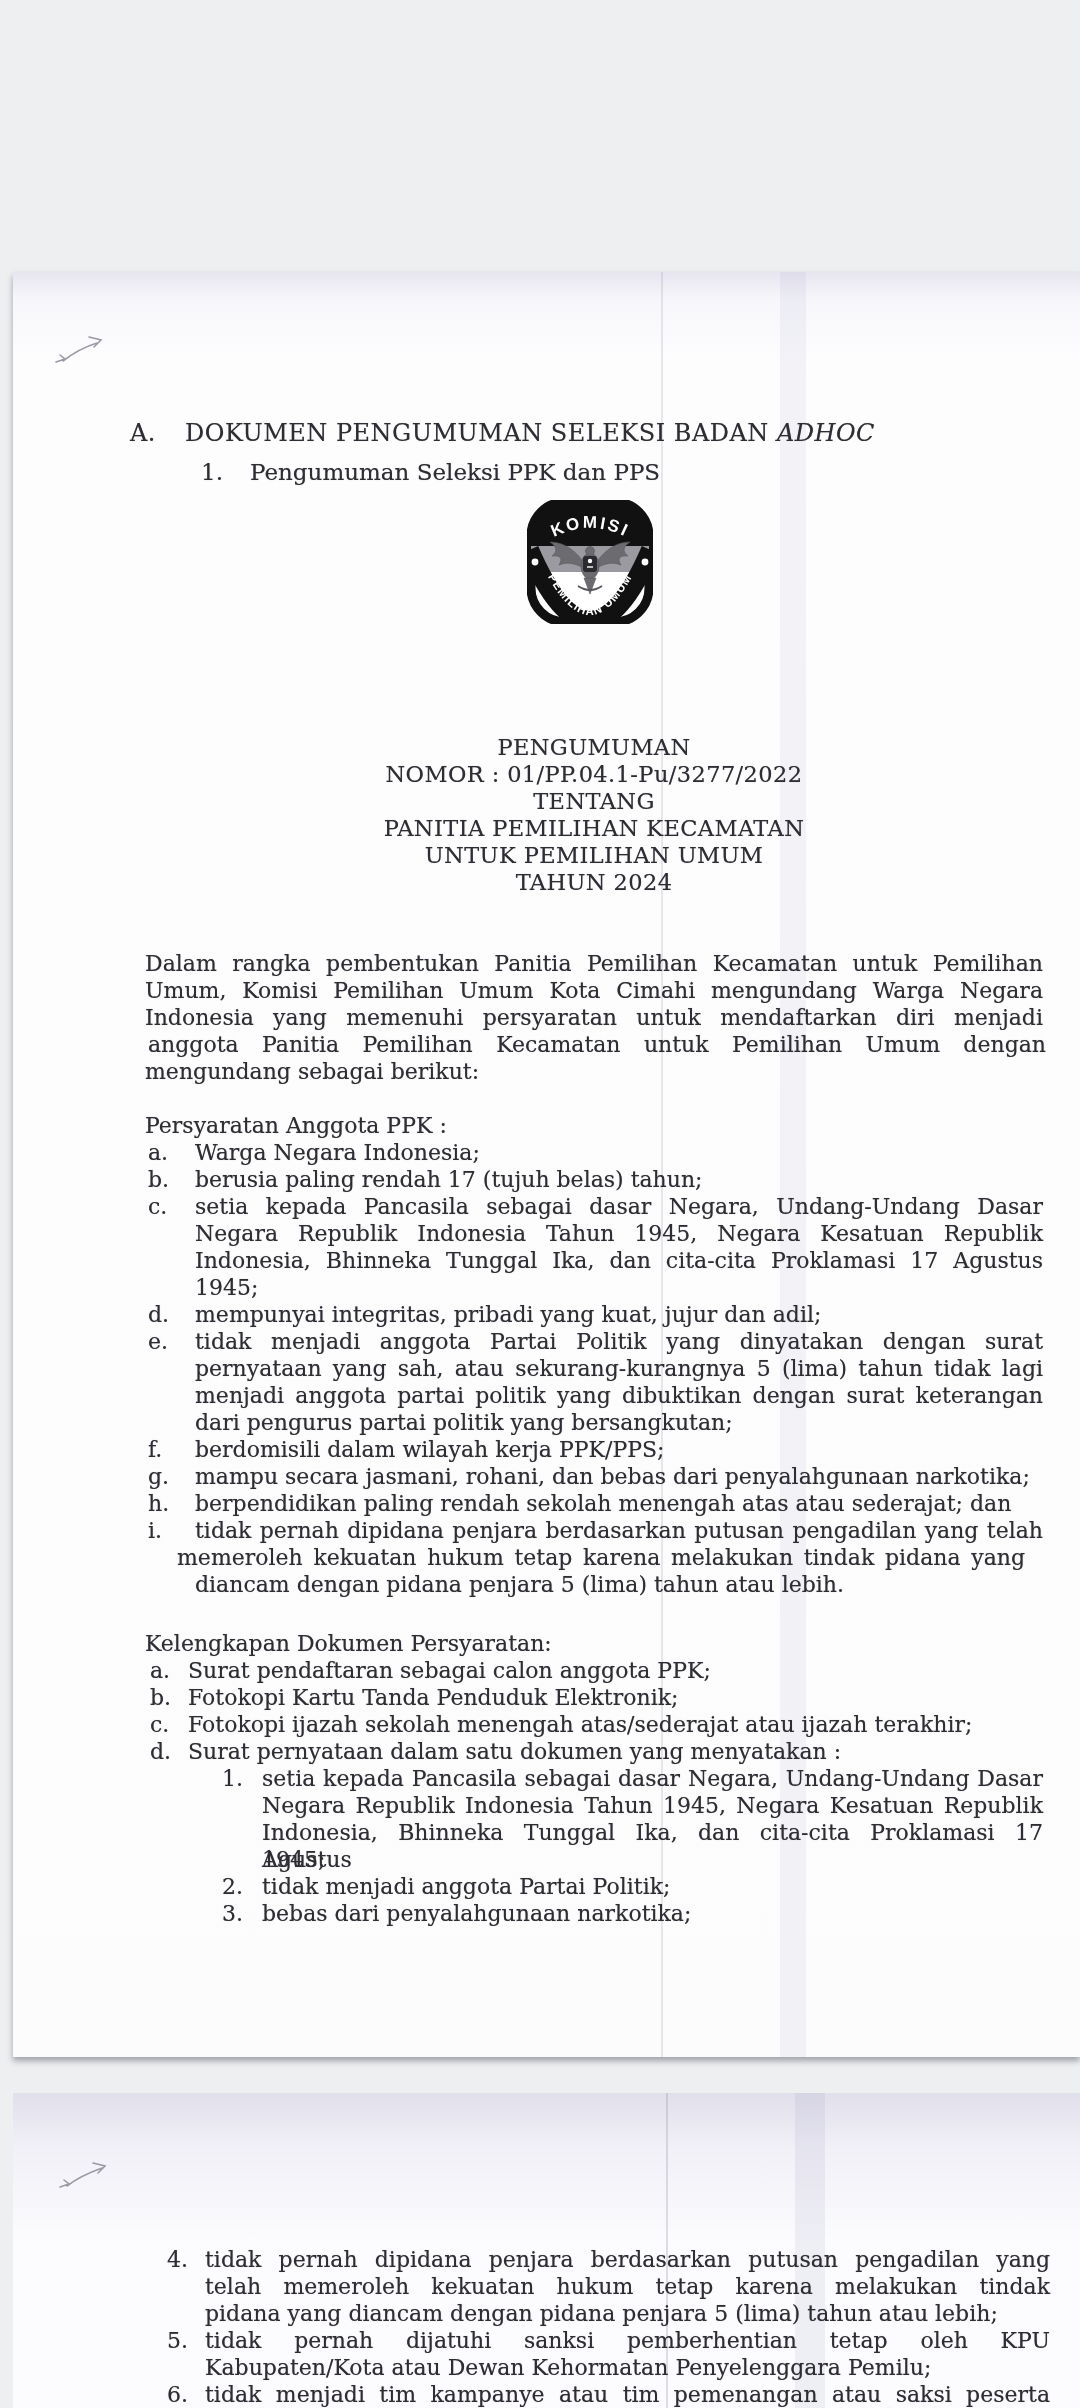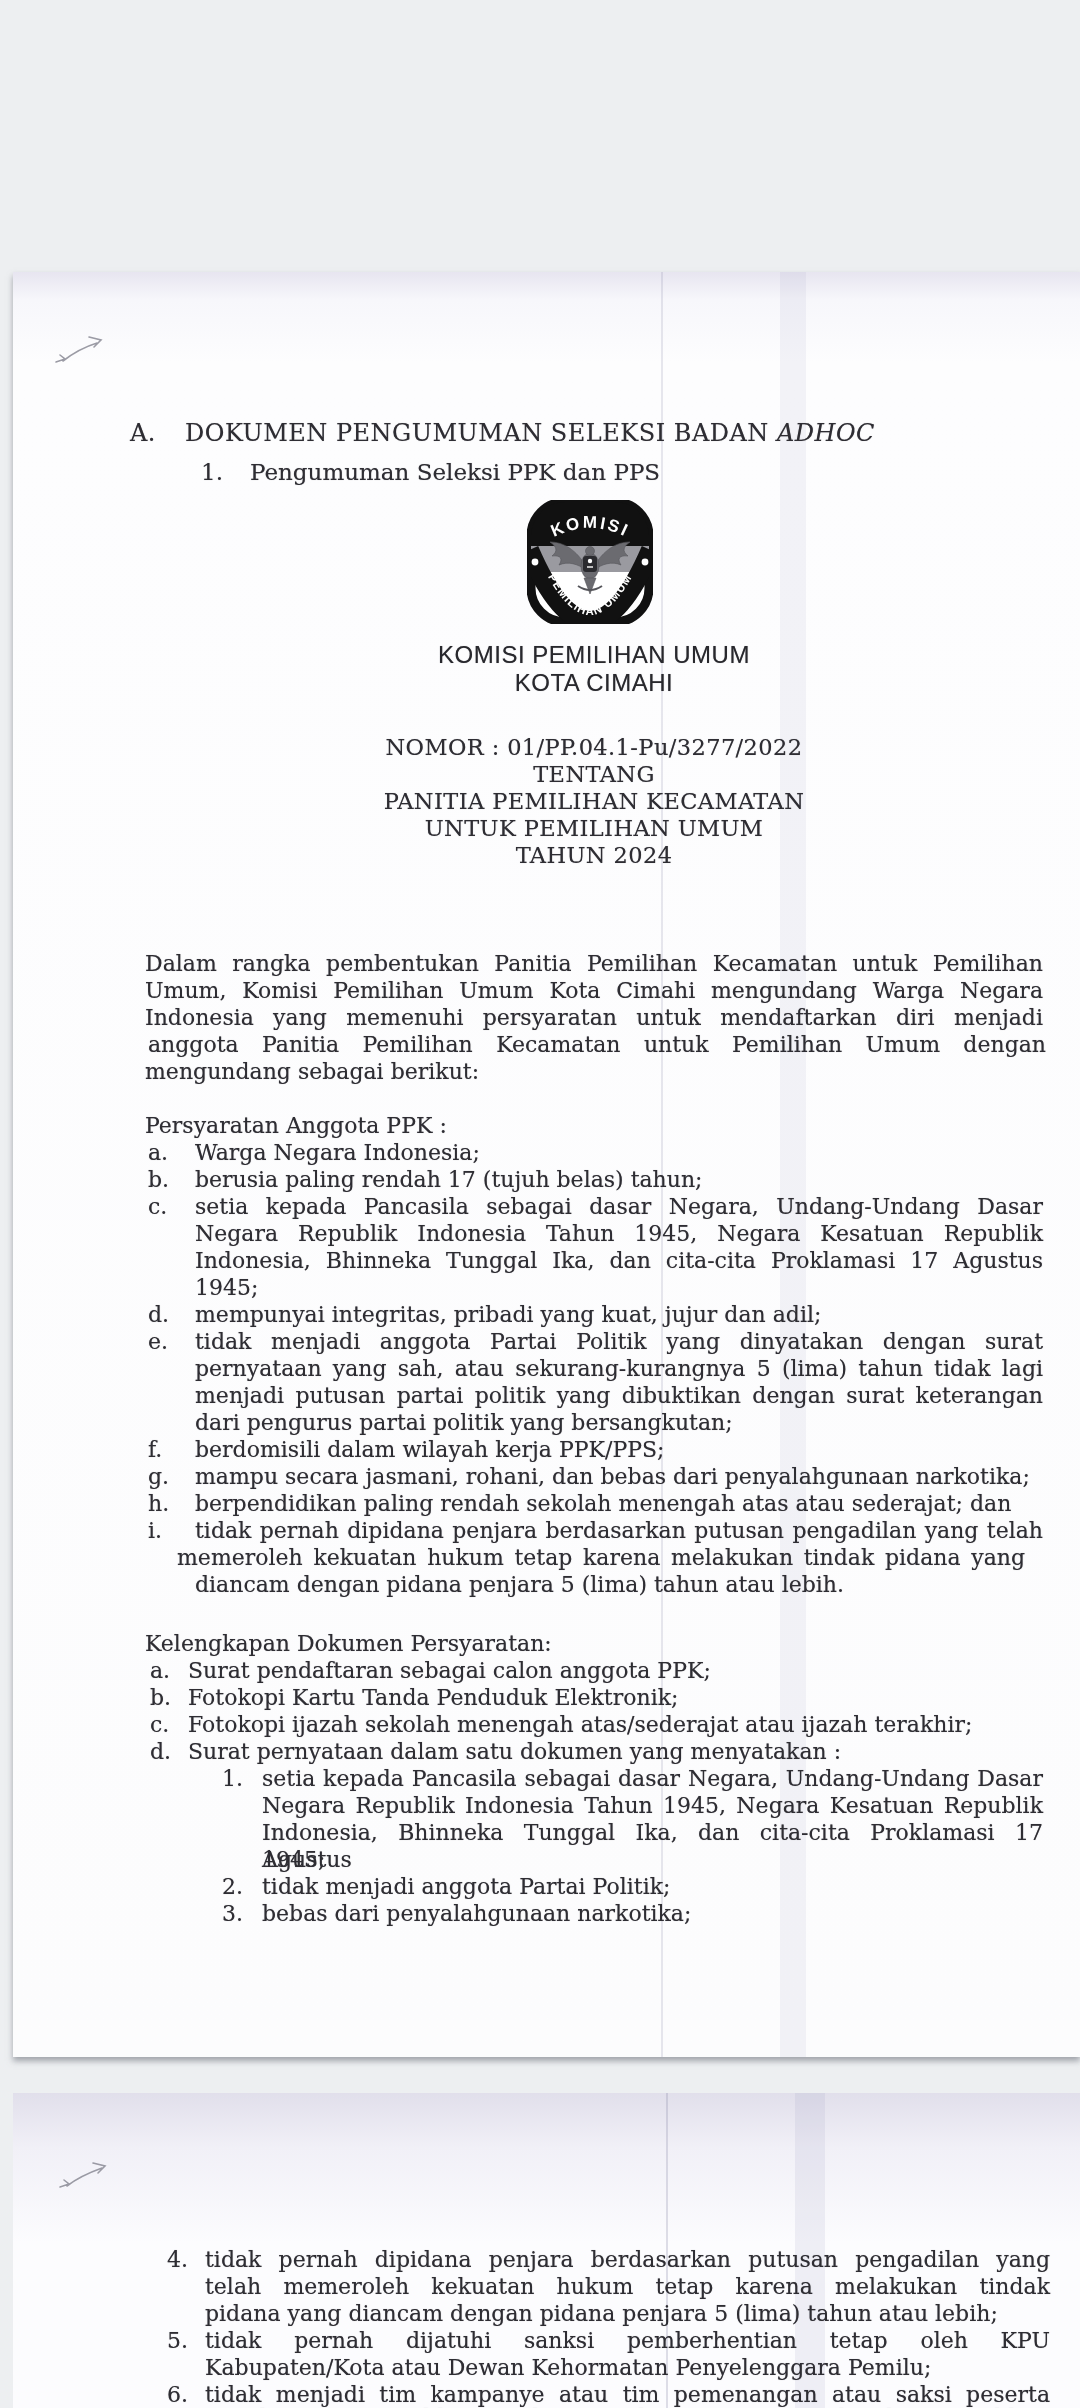--- a/index.html
+++ b/index.html
@@ -80,26 +80,23 @@
     <circle cx="8" cy="62" r="3.4" fill="#ffffff"></circle>
     <circle cx="118" cy="62" r="3.4" fill="#ffffff"></circle>
     <text font-family="Liberation Sans, sans-serif" font-size="17" font-weight="bold" fill="#ffffff" letter-spacing="2.5" text-anchor="middle">
       <textPath href="#arcTop" startOffset="50%">KOMISI</textPath>
     </text>
     <text font-family="Liberation Sans, sans-serif" font-size="11.5" font-weight="bold" fill="#ffffff" letter-spacing="1.2" text-anchor="middle">
       <textPath href="#arcBottom" startOffset="50%">PEMILIHAN UMUM</textPath>
     </text>
   </svg>
 
-  <div class="sans-head txt">
-    <div>KOMISI PEMILIHAN UMUM</div>
-    <div>KOTA CIMAHI</div>
-  </div>
 
   <div class="announce txt">
+    <div>PENGUMUMAN</div>
     <div>NOMOR : 01/PP.04.1-Pu/3277/2022</div>
     <div>TENTANG</div>
     <div>PANITIA PEMILIHAN KECAMATAN</div>
     <div>UNTUK PEMILIHAN UMUM</div>
     <div>TAHUN 2024</div>
   </div>
 
   <div id="lines-root">
       <div class="bl txt" style="top: 420px; left: 185px; width: 858px; font-size: 24px; letter-spacing: 0.5px;"><span>DOKUMEN PENGUMUMAN SELEKSI BADAN </span><i>ADHOC</i><span></span><span class="lb" style="left: -55px;">A.</span></div>
       <div class="bl txt" style="top: 459px; left: 250px; width: 720px; font-size: 23px;">Pengumuman Seleksi PPK dan PPS<span class="lb" style="left: -49px;">1.</span></div>
@@ -111,21 +108,21 @@
       <div class="bl txt" style="top: 1112px; left: 145px; width: 898px;">Persyaratan Anggota PPK :</div>
       <div class="bl txt" style="top: 1139px; left: 195px; width: 848px;">Warga Negara Indonesia;<span class="lb" style="left: -47px;">a.</span></div>
       <div class="bl txt" style="top: 1166px; left: 195px; width: 848px;">berusia paling rendah 17 (tujuh belas) tahun;<span class="lb" style="left: -47px;">b.</span></div>
       <div class="bl txt j" style="top: 1193px; left: 195px; width: 848px;">setia kepada Pancasila sebagai dasar Negara, Undang-Undang Dasar<span class="lb" style="left: -47px;">c.</span></div>
       <div class="bl txt j" style="top: 1220px; left: 195px; width: 848px;">Negara Republik Indonesia Tahun 1945, Negara Kesatuan Republik</div>
       <div class="bl txt j" style="top: 1247px; left: 195px; width: 848px;">Indonesia, Bhinneka Tunggal Ika, dan cita-cita Proklamasi 17 Agustus</div>
       <div class="bl txt" style="top: 1274px; left: 195px; width: 848px;">1945;</div>
       <div class="bl txt" style="top: 1301px; left: 195px; width: 848px;">mempunyai integritas, pribadi yang kuat, jujur dan adil;<span class="lb" style="left: -47px;">d.</span></div>
       <div class="bl txt j" style="top: 1328px; left: 195px; width: 848px;">tidak menjadi anggota Partai Politik yang dinyatakan dengan surat<span class="lb" style="left: -47px;">e.</span></div>
       <div class="bl txt j" style="top: 1355px; left: 195px; width: 848px;">pernyataan yang sah, atau sekurang-kurangnya 5 (lima) tahun tidak lagi</div>
-      <div class="bl txt j" style="top: 1382px; left: 195px; width: 848px;">menjadi putusan partai politik yang dibuktikan dengan surat keterangan</div>
+      <div class="bl txt j" style="top: 1382px; left: 195px; width: 848px;">menjadi anggota partai politik yang dibuktikan dengan surat keterangan</div>
       <div class="bl txt" style="top: 1409px; left: 195px; width: 848px;">dari pengurus partai politik yang bersangkutan;</div>
       <div class="bl txt" style="top: 1436px; left: 195px; width: 848px;">berdomisili dalam wilayah kerja PPK/PPS;<span class="lb" style="left: -47px;">f.</span></div>
       <div class="bl txt" style="top: 1463px; left: 195px; width: 848px;">mampu secara jasmani, rohani, dan bebas dari penyalahgunaan narkotika;<span class="lb" style="left: -47px;">g.</span></div>
       <div class="bl txt" style="top: 1490px; left: 195px; width: 848px;">berpendidikan paling rendah sekolah menengah atas atau sederajat; dan<span class="lb" style="left: -47px;">h.</span></div>
       <div class="bl txt j" style="top: 1517px; left: 195px; width: 848px;">tidak pernah dipidana penjara berdasarkan putusan pengadilan yang telah<span class="lb" style="left: -47px;">i.</span></div>
       <div class="bl txt j" style="top: 1544px; left: 177px; width: 848px;">memeroleh kekuatan hukum tetap karena melakukan tindak pidana yang</div>
       <div class="bl txt" style="top: 1571px; left: 195px; width: 848px;">diancam dengan pidana penjara 5 (lima) tahun atau lebih.</div>
       <div class="bl txt" style="top: 1630px; left: 145px; width: 898px;">Kelengkapan Dokumen Persyaratan:</div>
       <div class="bl txt" style="top: 1657px; left: 188px; width: 855px;">Surat pendaftaran sebagai calon anggota PPK;<span class="lb" style="left: -38px;">a.</span></div>
       <div class="bl txt" style="top: 1684px; left: 188px; width: 855px;">Fotokopi Kartu Tanda Penduduk Elektronik;<span class="lb" style="left: -38px;">b.</span></div>

